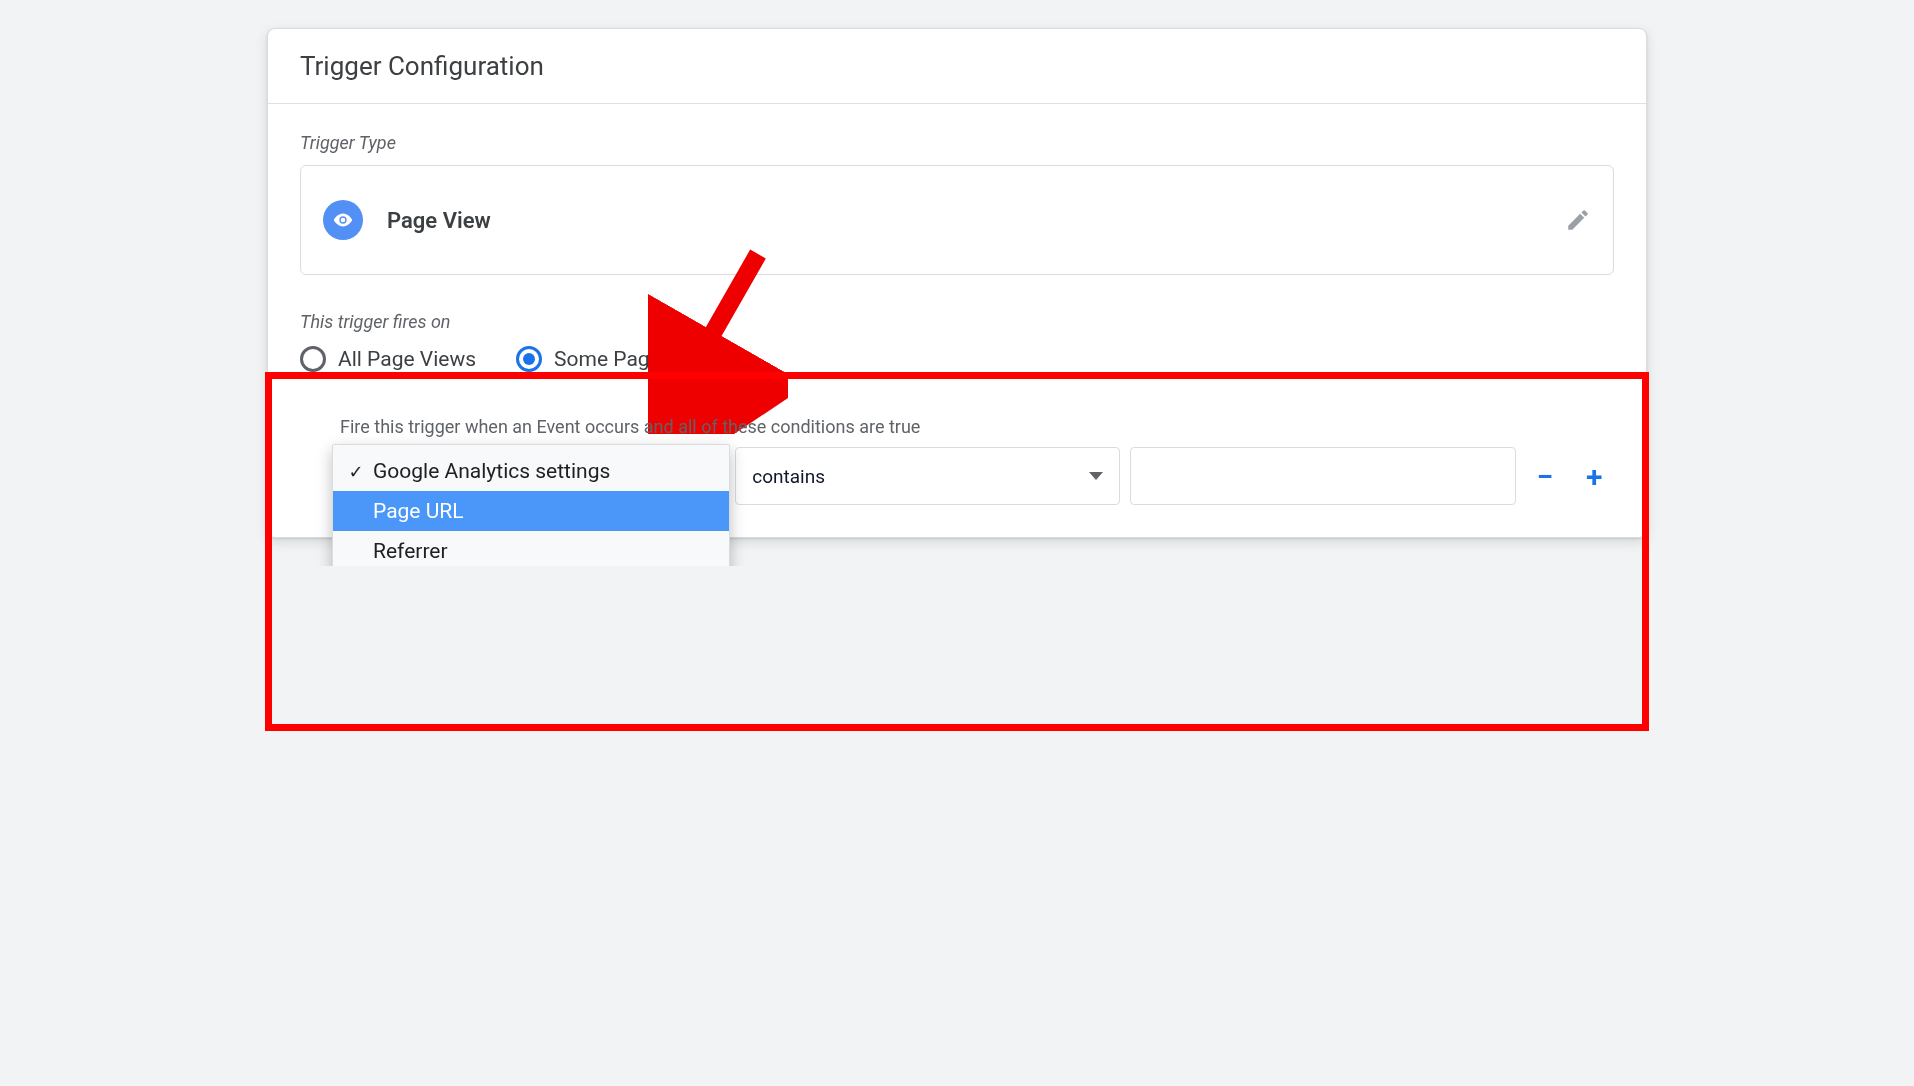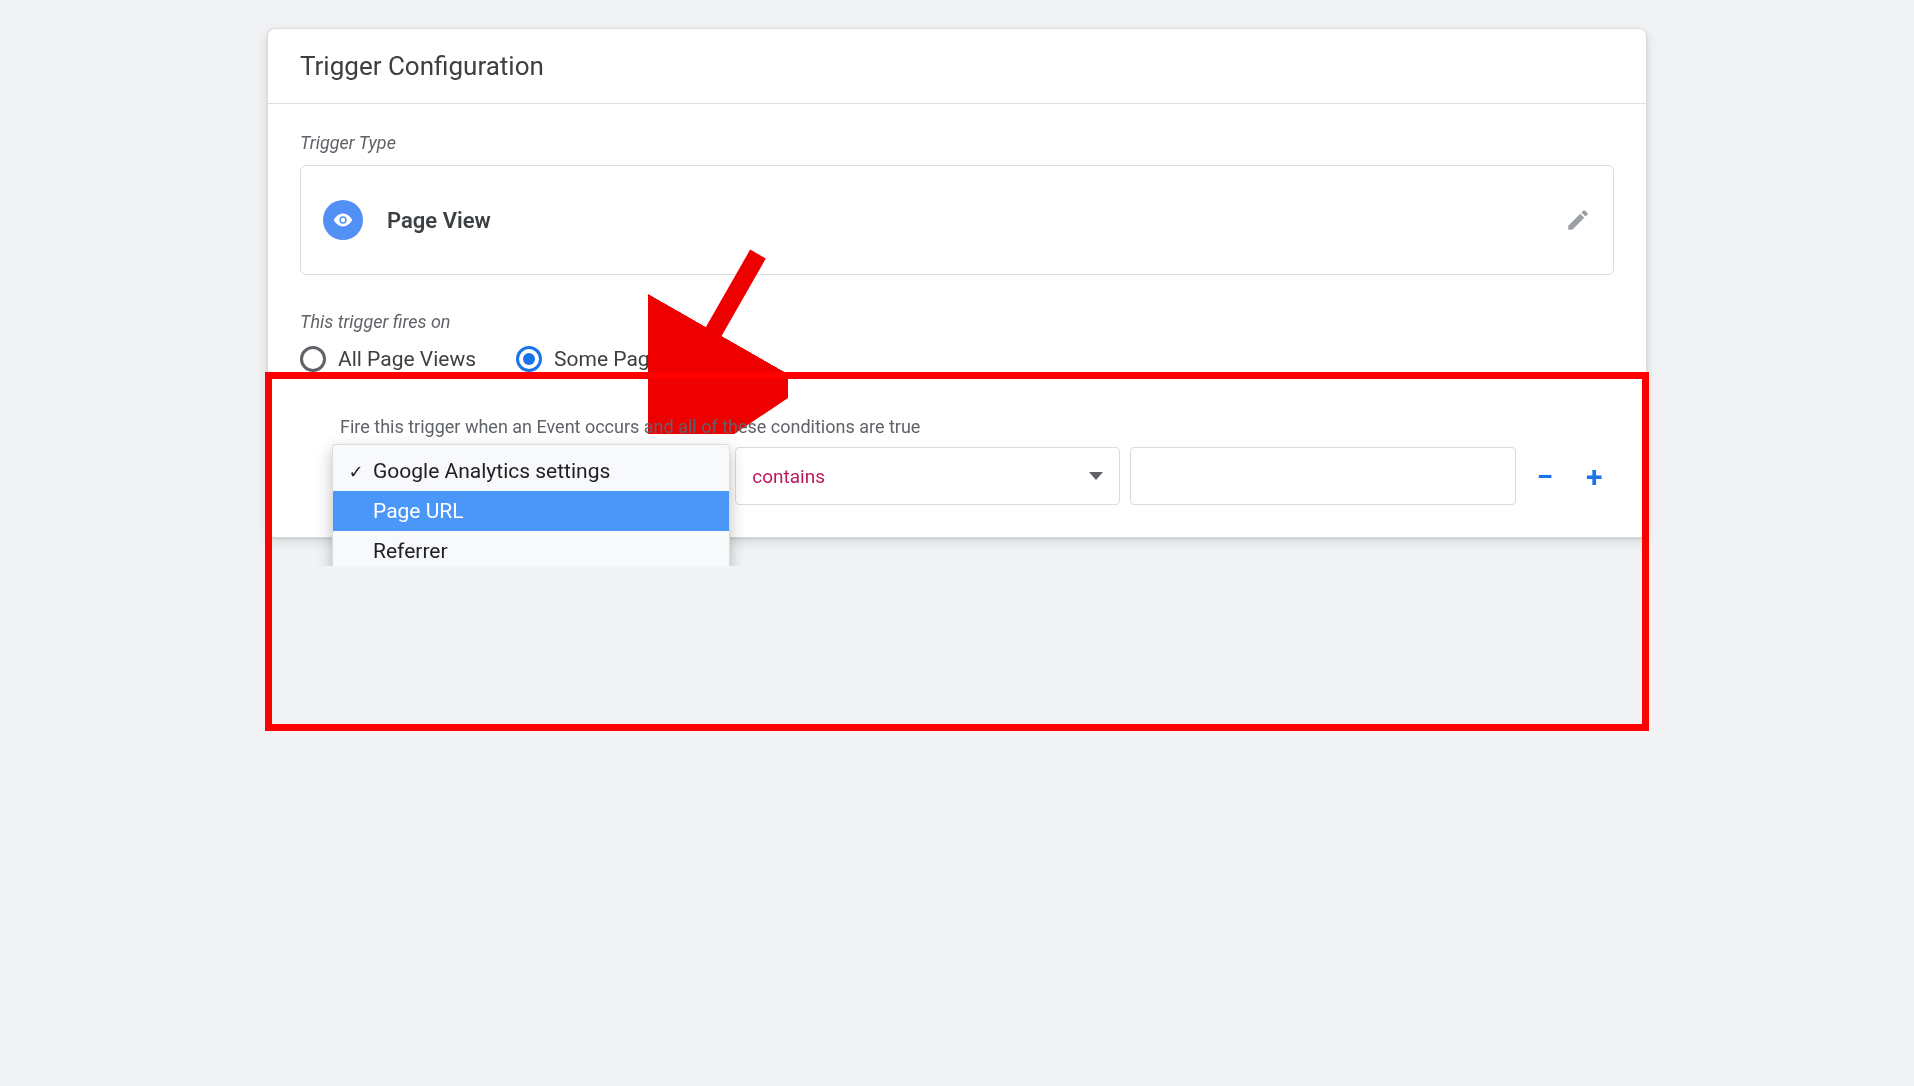--- a/index.html
+++ b/index.html
@@ -84,21 +84,21 @@
   }
   .cond-row {
     display: flex; align-items: center; gap: 10px;
   }
   .select-box {
     border: 1px solid #dadce0;
     border-radius: 4px;
     height: 58px;
     display: flex; align-items: center; justify-content: space-between;
     padding: 0 16px;
-    font-size: 19px; color: #be185d;
+    font-size: 19px; color: #0f172a;
     background: #fff;
   }
   .select-variable { width: 392px; border: 2px solid #1a73e8; position: relative; }
   .select-operator { width: 392px; }
   .select-value    { width: 392px; }
   .caret { width: 0; height: 0; border-left: 7px solid transparent; border-right: 7px solid transparent; border-top: 8px solid #5f6368; }
   .pm-btn {
     width: 40px; height: 40px; display: flex; align-items: center; justify-content: center;
     font-size: 30px; font-weight: 600; color: #1a73e8; cursor: pointer;
   }

